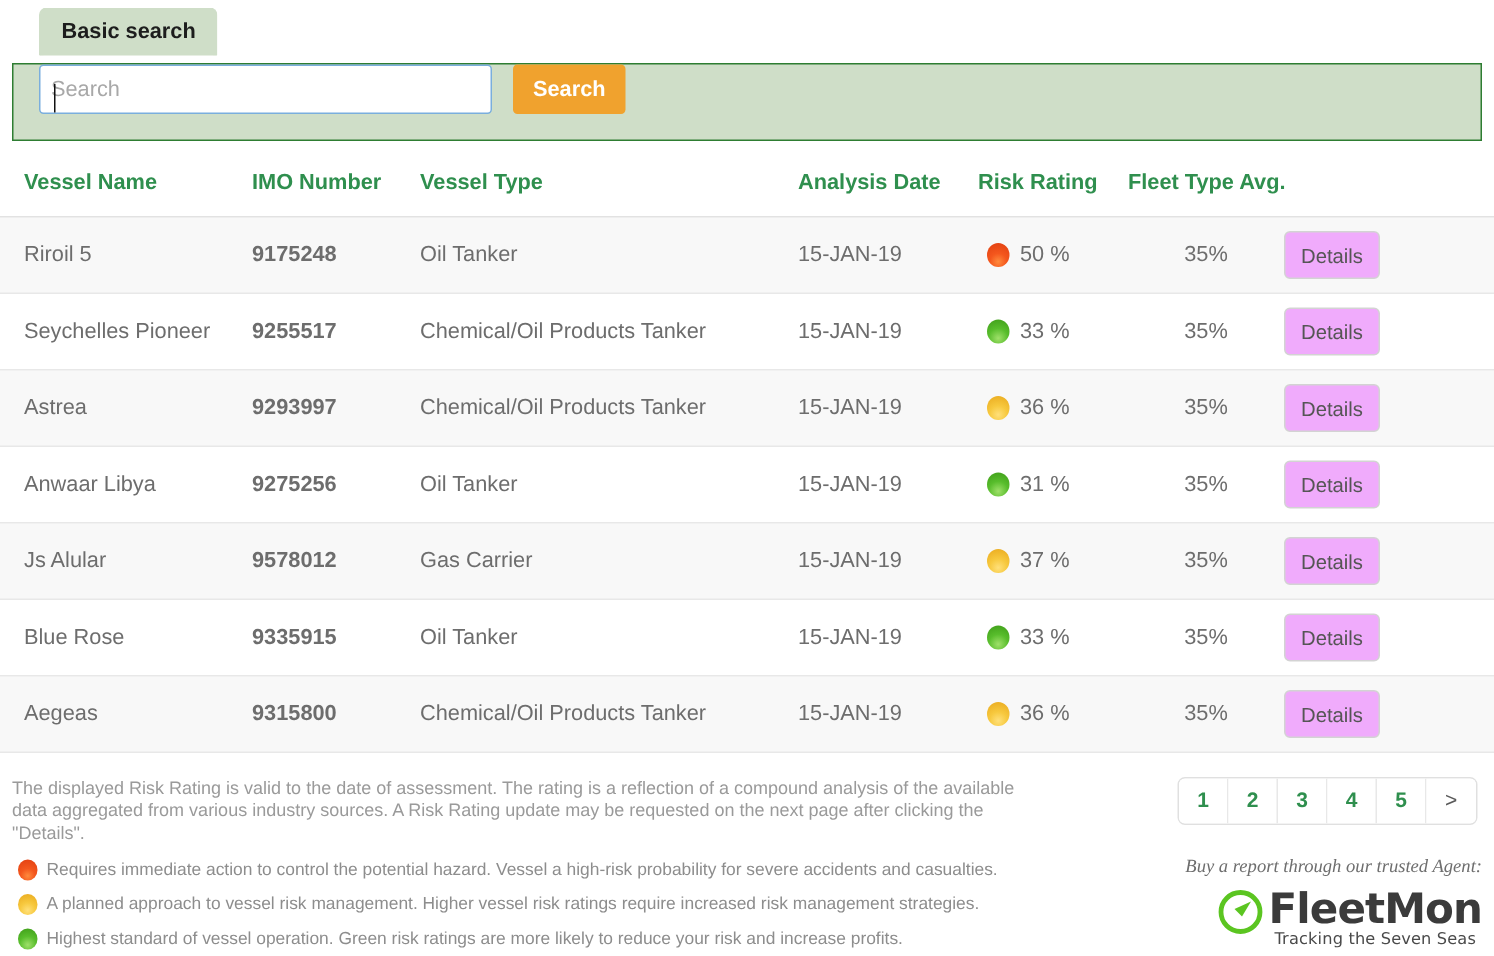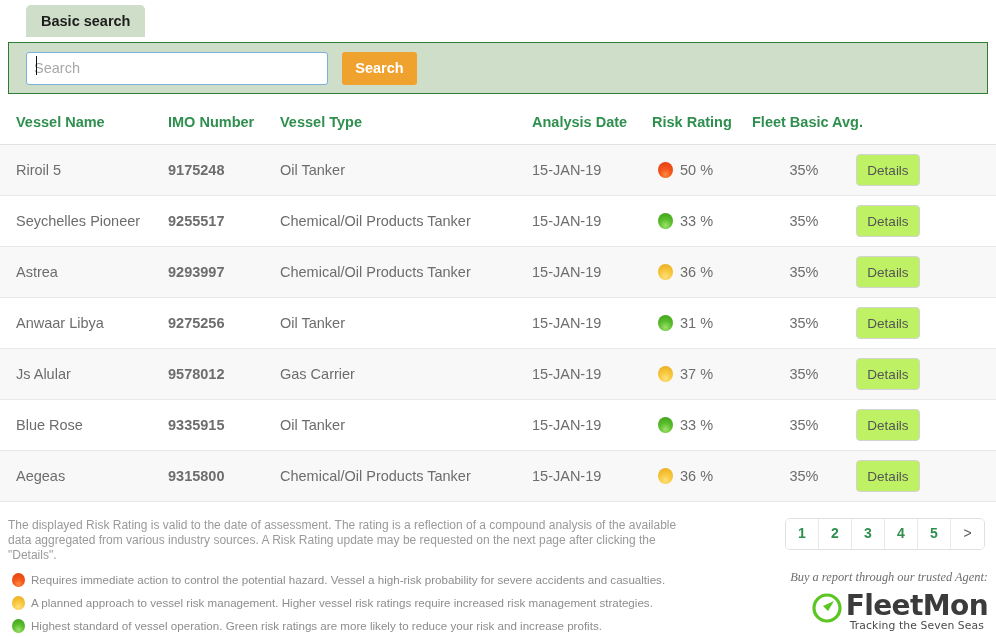--- a/index.html
+++ b/index.html
@@ -37,21 +37,21 @@
     font-weight: bold;
     border-color: #cfdec8;
   }
 
   
   .search-panel {
     position: absolute; left: 8px; top: 42px;
     width: 980px; height: 52px;
     background: #cfdec8;
     border: 1px solid #2e7d32;
-    display: flex; align-items: center;
+    display: flex; align-items: flex-start;
     z-index: 2;
   }
   .search-input {
     margin-left: 17px;
     width: 302px; height: 33px;
     border: 1px solid #7aaedd;
     border-radius: 3px;
     background: #fff;
     font-size: 14.5px;
     color: #333;
@@ -113,21 +113,21 @@
   .dot {
     width: 15px; height: 16px; border-radius: 50%;
     display: inline-block; flex: 0 0 auto;
   }
   .dot.red    { background: radial-gradient(circle at 50% 78%, #ff8a3d 0%, #f4571d 38%, #e03e10 100%); }
   .dot.yellow { background: radial-gradient(circle at 50% 78%, #ffe07a 0%, #f7c93f 40%, #e9a81c 100%); }
   .dot.green  { background: radial-gradient(circle at 50% 78%, #9fe06a 0%, #58bd2c 45%, #3d9b18 100%); }
 
   .details-btn {
     width: 64px; height: 32px;
-    background: #bef264;
+    background: #f0abfc;
     border: 1px solid #d3d3d3;
     border-radius: 4px;
     color: #555; font-size: 13.5px;
     cursor: pointer;
     font-family: "Liberation Sans", sans-serif;
   }
 
   
   .disclaimer {
     position: absolute; left: 8px; top: 518px;
@@ -206,21 +206,21 @@
 
   <div class="table-wrap">
     <table class="results">
       <thead>
         <tr>
           <th class="c-name">Vessel Name</th>
           <th class="c-imo">IMO Number</th>
           <th class="c-type">Vessel Type</th>
           <th class="c-date">Analysis Date</th>
           <th class="c-risk">Risk Rating</th>
-          <th class="c-fleet">Fleet Basic Avg.</th>
+          <th class="c-fleet">Fleet Type Avg.</th>
           <th class="c-act"></th>
         </tr>
       </thead>
       <tbody id="results-body">
           <tr class="row-odd">
             <td class="c-name">Riroil 5</td>
             <td class="c-imo">9175248</td>
             <td class="c-type">Oil Tanker</td>
             <td class="c-date">15-JAN-19</td>
             <td class="c-risk">

